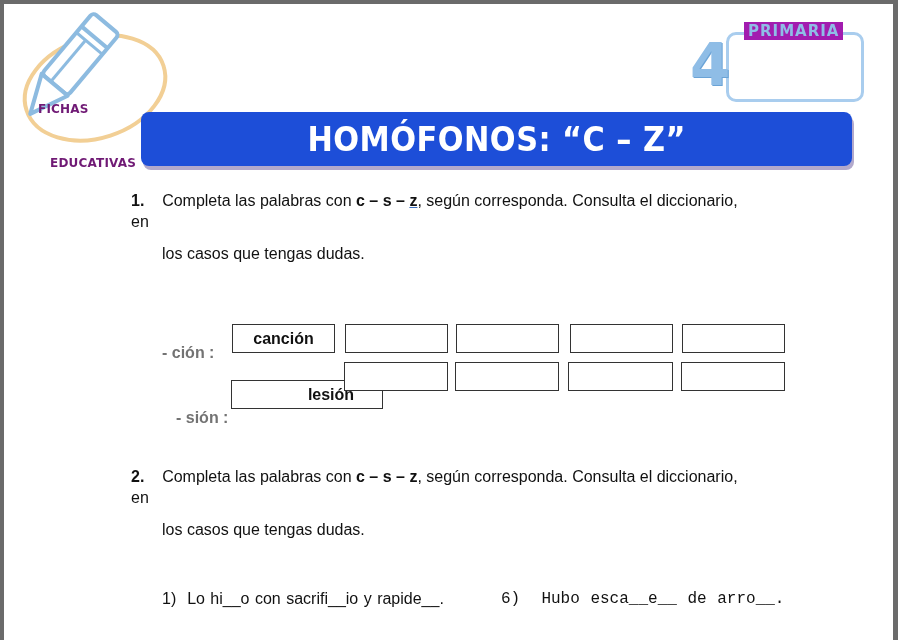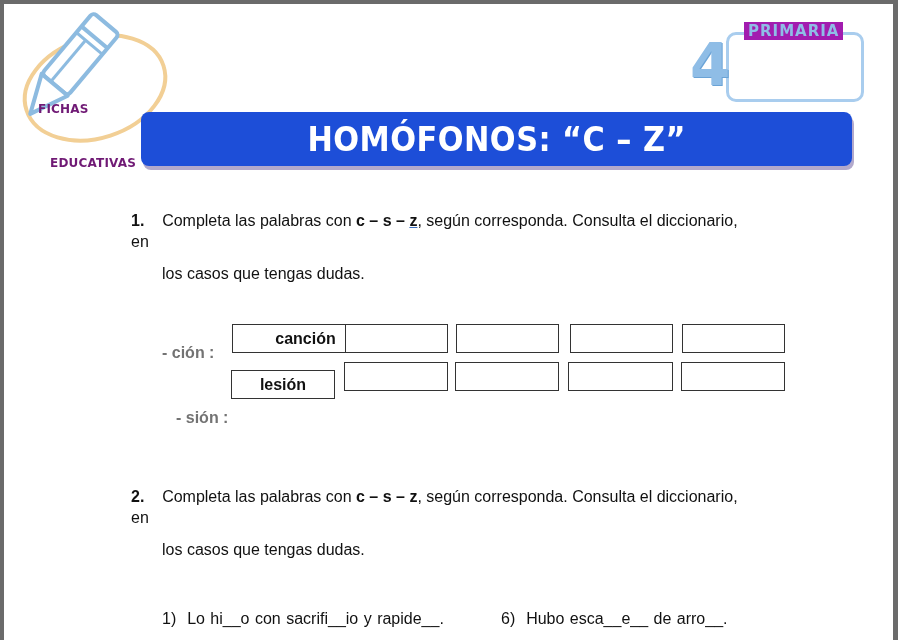--- a/index.html
+++ b/index.html
@@ -30,21 +30,21 @@
     background:#1d4ed8; border-radius:8px;
     box-shadow:2px 4px 0 #b2a9cc;
     display:flex; align-items:center; justify-content:center;
   }
   .banner-title {
     color:#ffffff; font-family:"DejaVu Sans", sans-serif; font-weight:bold;
     font-size:33px; letter-spacing:0.5px;
     transform:scaleX(0.92);
   }
 
-  .txt { font-size:16px; color:#111; white-space:nowrap;margin-top:20px; }
+  .txt { font-size:16px; color:#111; white-space:nowrap; }
   .num { font-weight:bold; }
   .b { font-weight:bold; }
   .uz { font-weight:bold; text-decoration:underline; text-decoration-color:#3a6fc0; }
 
   .row-label { font-size:16px; font-weight:bold; color:#737373; white-space:nowrap; }
 
   .box {
     position:absolute; height:27px; border:1px solid #333; background:#fff;
     display:flex; align-items:center; justify-content:center;
     font-weight:bold; font-size:16px; color:#111;
@@ -84,43 +84,43 @@
     <span class="num">1.</span>&nbsp;&nbsp;&nbsp;
     <span>Completa las palabras con</span>
     <span class="b">c – s –</span>
     <span class="uz">z</span><span>, según corresponda. Consulta el diccionario,</span>
   </div>
   <div class="abs txt" style="left:127px; top:209px;">en</div>
   <div class="abs txt" style="left:158px; top:241px;">los casos que tengas dudas.</div>
 
   <div class="abs row-label" style="left:158px; top:340px;">- ción  :</div>
 
-  <div class="box" style="left:228px; top:320px; width:101px;padding-left:22px;">canción</div>
+  <div class="box" style="left:228px; top:320px; width:101px;">canción</div>
   <div class="box" style="left:341px; top:320px; width:101px;"></div>
   <div class="box" style="left:452px; top:320px; width:101px;"></div>
   <div class="box" style="left:566px; top:320px; width:101px;"></div>
   <div class="box" style="left:678px; top:320px; width:101px;"></div>
 
-  <div class="box" style="left:227px; top:366px; width:102px;">lesión</div>
+  <div class="box" style="left:227px; top:376px; width:102px;padding-left:48px;">lesión</div>
   <div class="box" style="left:340px; top:358px; width:102px;"></div>
   <div class="box" style="left:451px; top:358px; width:102px;"></div>
   <div class="box" style="left:564px; top:358px; width:103px;"></div>
   <div class="box" style="left:677px; top:358px; width:102px;"></div>
 
   <div class="abs row-label" style="left:172px; top:405px;">- sión  :</div>
 
   <div class="abs txt" style="left:127px; top:464px;">
     <span class="num">2.</span>&nbsp;&nbsp;&nbsp;
     <span>Completa las palabras con</span>
     <span class="b">c – s – z</span><span>, según corresponda. Consulta el diccionario,</span>
   </div>
   <div class="abs txt" style="left:127px; top:485px;">en</div>
   <div class="abs txt" style="left:158px; top:517px;">los casos que tengas dudas.</div>
 
   <div class="abs txt" style="left:158px; top:586px; word-spacing:1px;text-align:right;">
     <span>1)</span>&nbsp;
     <span>Lo  hi__o con  sacrifi__io  y  rapide__.</span>
   </div>
-  <div class="abs txt" style="left:497px; top:586px; word-spacing:1px;">
+  <div class="abs txt" style="left:497px; top:586px; word-spacing:1px;font-family:Liberation Mono, monospace;">
     <span>6)</span>&nbsp;
     <span>Hubo  esca__e__  de arro__.</span>
   </div>
 </div>
 
 </body></html>

